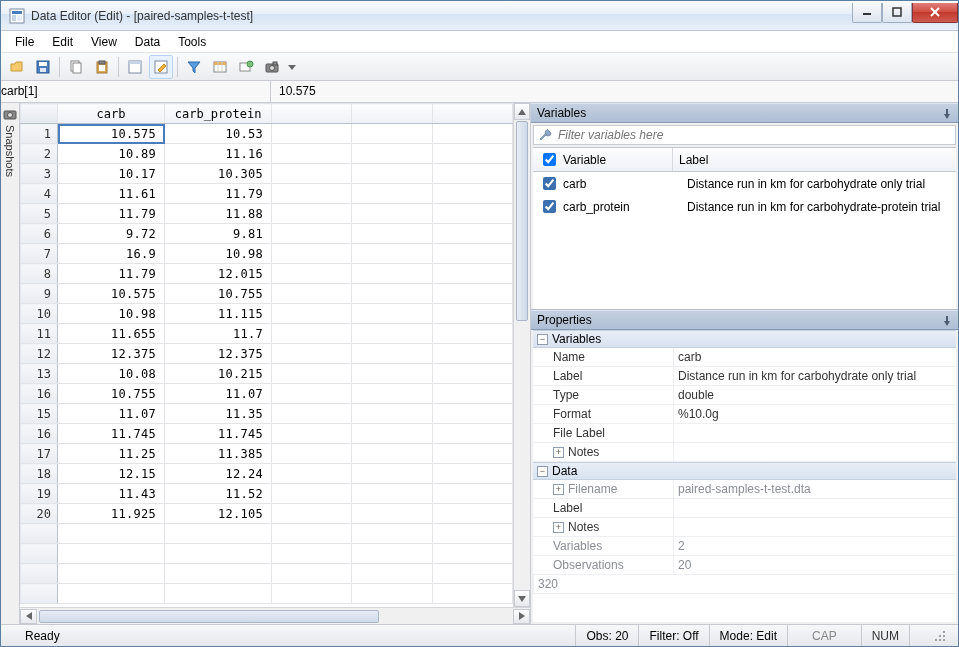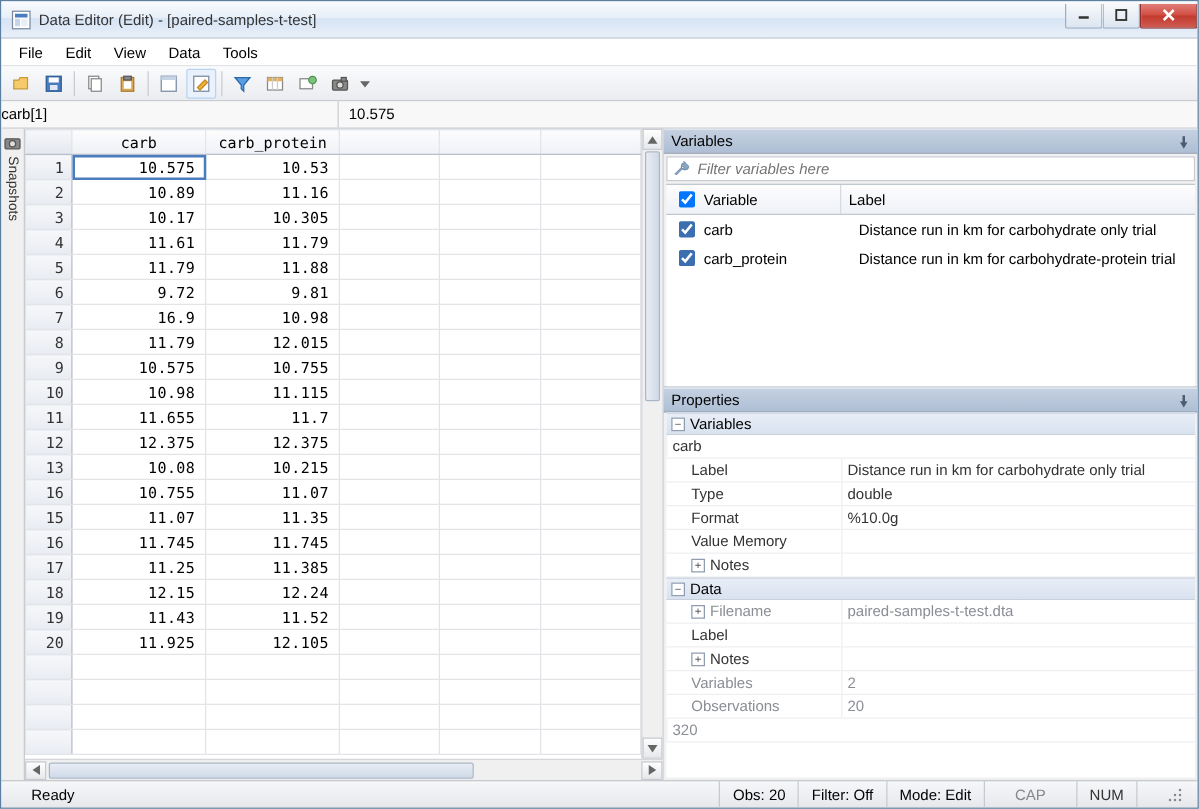--- a/index.html
+++ b/index.html
@@ -549,36 +549,37 @@
         <span class="pin-icon"><svg width="10" height="10">
               <path d="M4 0 L6 0 L6 5 L8 5 L5 10 L2 5 L4 5 Z" fill="#4c5d73"></path>
             </svg></span>
       </div>
       <div class="props-body">
         <div class="prop-group-hdr">
           <span class="tree-toggle">−</span>
           <span>Variables</span>
         </div>
         <div class="prop-row">
+            <div class="k">Name</div>
             <div class="v">carb</div>
           </div>
         <div class="prop-row">
             <div class="k">Label</div>
             <div class="v">Distance run in km for carbohydrate only trial</div>
           </div>
         <div class="prop-row">
             <div class="k">Type</div>
             <div class="v">double</div>
           </div>
         <div class="prop-row">
             <div class="k">Format</div>
             <div class="v">%10.0g</div>
           </div>
         <div class="prop-row">
-            <div class="k">Value Memory</div>
+            <div class="k">File Label</div>
             <div class="v"></div>
           </div>
         <div class="prop-row sub">
             <div class="k">
               <span class="tree-toggle">+</span>
               <span>Notes</span>
             </div>
             <div class="v"></div>
           </div>
 

